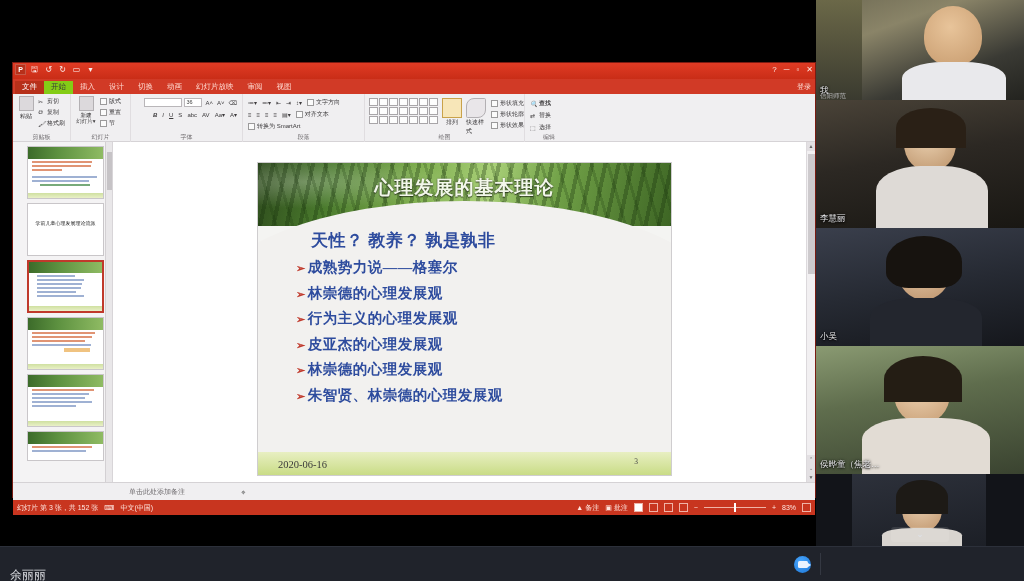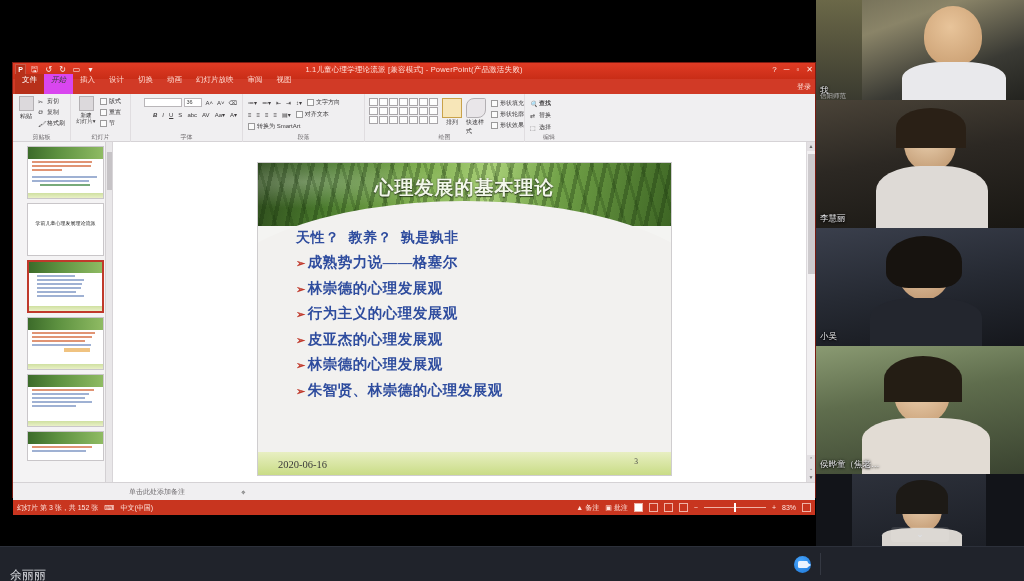--- a/index.html
+++ b/index.html
@@ -27,23 +27,23 @@
   .qat .pp-logo { width:11px; height:11px; background:#b7301a; border:1px solid #fff3; color:#fff;
                   font-size:7px; line-height:10px; text-align:center; font-weight:bold; }
   .ppt-title { position: absolute; left: 0; right: 0; top: 2px; text-align: center; color: #ffdfd8;
                font-size: 7.5px; letter-spacing: .2px; white-space: nowrap; }
   .win-ctl { position: absolute; right: 2px; top: 1px; display: flex; gap: 7px; align-items: center; }
   .win-ctl span { color: #ffe8e2; font-size: 8px; line-height: 11px; }
 
   
   .ppt-tabstrip { position: relative; height: 15px; background: #d13a26; display: flex; align-items: flex-end;
                   padding-left: 2px; }
-  .tab { font-size: 7.5px; color: #ffd9d0; padding: 1px 7px 9px 7px; white-space: nowrap; }
+  .tab { font-size: 7.5px; color: #ffd9d0; padding: 1px 7px 2px 7px; white-space: nowrap; }
   .tab.file { background: #b7301a; color: #fff; }
-  .tab.active { background: #d946ef; color: #3b3b3b; font-style: italic; }
+  .tab.active { background: #84cc16; color: #3b3b3b; }
   .tabstrip-right { position: absolute; right: 4px; bottom: 2px; font-size: 7px; color: #ffe1da; display:flex; gap:6px;}
 
   
   .ppt-ribbon { position: relative; height: 48px; background: #f0eff1; border-bottom: 1px solid #d6d3d6;
                 display: flex; }
   .rgroup { position: relative; height: 48px; border-right: 1px solid #e0dde0; padding: 2px 4px 0 4px;
             display: flex; flex-direction: column; }
   .rgroup .glabel { position: absolute; bottom: 0px; left: 0; right: 0; text-align: center;
                     font-size: 6px; color: #6d6a6d; }
   .rrow { display: flex; align-items: center; gap: 2px; }
@@ -91,22 +91,22 @@
   .slide-head::after { content:""; position:absolute; left:0; top:0; right:0; bottom:0;
      background:
        repeating-linear-gradient(102deg, rgba(20,45,10,.30) 0 4px, rgba(255,255,255,0) 4px 13px),
        repeating-linear-gradient(74deg, rgba(25,55,12,.22) 0 3px, rgba(255,255,255,0) 3px 16px); }
   .slide-title { position: absolute; left: 0; right: 0; top: 12px; text-align: center; z-index: 3;
      font-family: "Liberation Serif", "DejaVu Serif", serif; font-size: 19px; font-weight: bold;
      color: #f2f7ea; text-shadow: 0 1px 1px rgba(0,0,0,.55), 0 0 2px rgba(0,0,0,.4); letter-spacing: 1px; }
   .slide-curve { position: absolute; left: -12%; top: 38px; width: 124%; height: 300px;
      background: #f2f1ef; border-radius: 50% 50% 0 0 / 34% 34% 0 0; }
   .slide-body { position: absolute; left: 38px; top: 66px; right: 10px; z-index: 4; }
-  .s-lead { font-family: Liberation Mono, monospace; font-size: 14px; font-weight: bold;
-            color: #2e4c9e; letter-spacing: .5px; margin-bottom: 6px; }
+  .s-lead { font-family: Liberation Serif, serif; font-size: 17px; font-weight: bold;
+            color: #2e4c9e; letter-spacing: .5px; margin-bottom: 6px; margin-left: 15px; }
   .s-bullet { font-family: "Liberation Serif","DejaVu Serif", serif; font-size: 14.5px; font-weight: bold;
               color: #2e4c9e; letter-spacing: .5px; margin-bottom: 6.5px; display: flex; align-items: baseline; }
   .s-bullet .arrow { color: #c0392b; font-size: 11px; margin-right: 2px; }
   .slide-foot { position: absolute; left: 0; right: 0; bottom: 0; height: 23px;
      background: linear-gradient(#e8efc2, #c9dc86); }
   .slide-date { position: absolute; left: 20px; bottom: 5px; font-family: "Liberation Serif", serif;
                 font-size: 10.5px; color: #3a3a3a; }
   .slide-no { position: absolute; right: 33px; bottom: 9px; font-family: "Liberation Serif", serif;
               font-size: 7.5px; color: #4a4a4a; }
 
@@ -165,21 +165,20 @@
 
       <div class="ppt-titlebar">
         <div class="qat">
           <span class="pp-logo">P</span>
           <span class="qicon">🖫</span>
           <span class="qicon">↺</span>
           <span class="qicon">↻</span>
           <span class="qicon">▭</span>
           <span class="qicon">▾</span>
         </div>
-        <div class="ppt-title">1.1儿童心理学理论流派 [兼容模式]  -  PowerPoint(产品激活失败)</div>
         <div class="win-ctl">
           <span>?</span>
           <span>─</span>
           <span>▫</span>
           <span>✕</span>
         </div>
       </div>
 
       <div class="ppt-tabstrip">
         <div class="tab file">文件</div>

